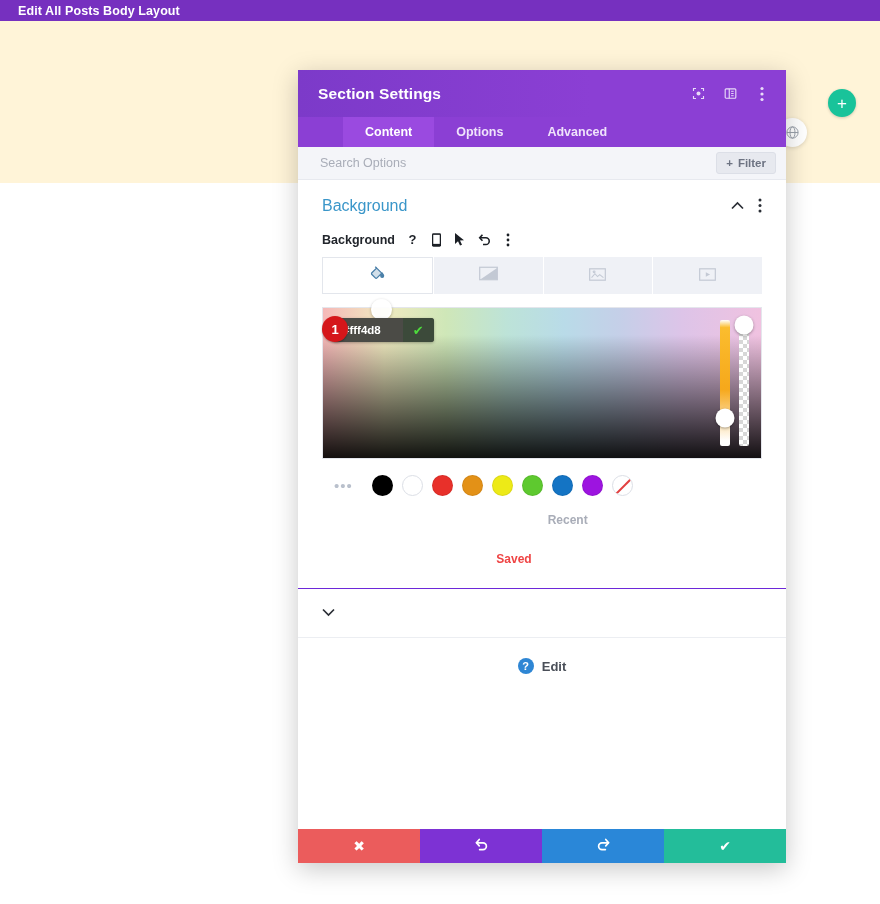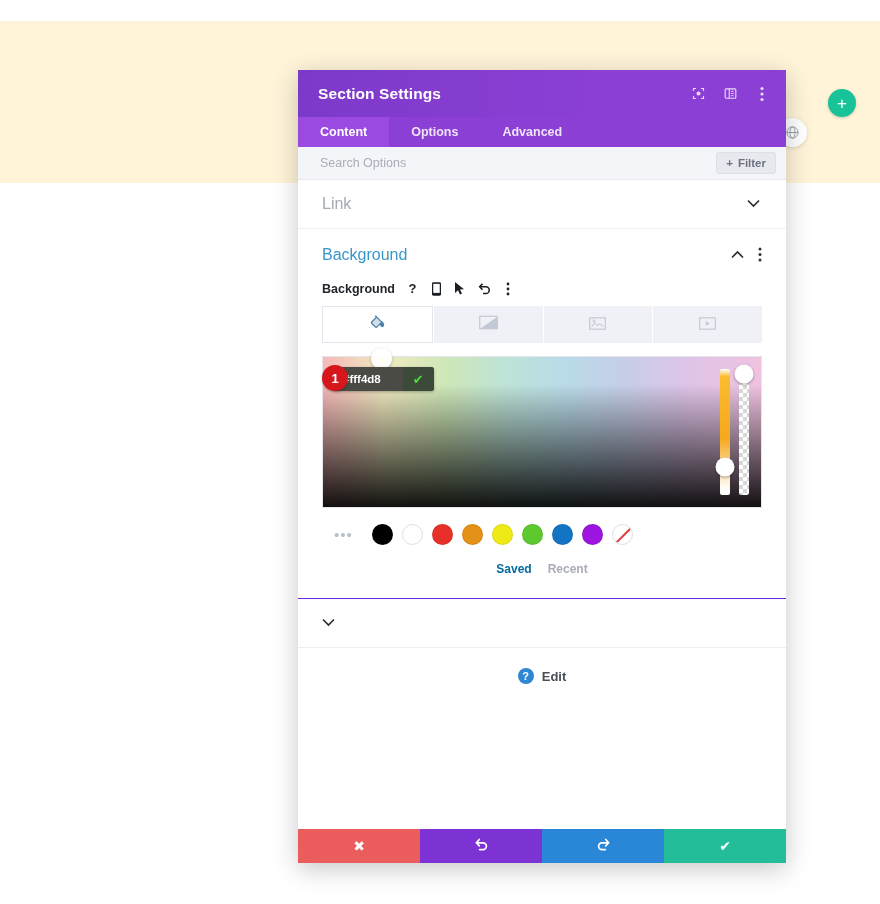--- a/index.html
+++ b/index.html
@@ -70,21 +70,21 @@
   .hdr-icons { display: flex; align-items: center; gap: 16px; }
   .hdr-ico {
     color: #e9dcf8; width: 16px; height: 16px;
     display: flex; align-items: center; justify-content: center;
     cursor: pointer;
   }
   .hdr-ico svg { display: block; }
 
   
   .tabs {
-    height: 30px; background: #8b3fd4; display: flex; align-items: stretch;
+    height: 30px; background: #8b3fd4; display: flex; align-items: stretch; padding-left: 45px;
   }
   .tab {
     padding: 0 22px; display: flex; align-items: center;
     color: #efe3fb; font-size: 12.5px; font-weight: bold; cursor: pointer;
   }
   .tab.active { background: #9a4ae0; color: #ffffff; }
 
   
   .searchrow {
     height: 33px; background: #f4f5f9; border-bottom: 1px solid #e7e9ef;
@@ -213,21 +213,21 @@
     background: #ffffff; position: relative; overflow: hidden; border: 1px solid #dcdfe6;
   }
   .swatch.transparent::after {
     content: ""; position: absolute; left: -3px; top: 9px; width: 28px; height: 2px;
     background: #e24141; transform: rotate(-45deg);
   }
   .saved-row {
     display: flex; justify-content: center; gap: 16px; margin-top: 17px;
   }
   .saved-tab { font-size: 12px; font-weight: bold; cursor: pointer; color: #a9adb8; }
-  .saved-tab.active { color: #0369a1; }
+  .saved-tab.active { color: #ef4444; margin-top: 39px; }
 
   
   .help-row {
     height: 56px; display: flex; align-items: center; justify-content: center; gap: 8px;
   }
   .help-ico {
     width: 16px; height: 16px; border-radius: 50%; background: #2e86d4; color: #fff;
     display: flex; align-items: center; justify-content: center;
     font-size: 11px; font-weight: bold;
   }
@@ -242,20 +242,23 @@
   .fbtn.cancel { background: #eb5c5c; }
   .fbtn.undo   { background: #7d32d4; }
   .fbtn.redo   { background: #2a87d8; }
   .fbtn.save   { background: #23bd9a; }
 </style>
 </head>
 <body>
 
 <div id="root">
 
+  <div class="adminbar">
+    <span class="adminbar-title">Edit All Posts Body Layout</span>
+  </div>
 
   <div class="canvas-cream"></div>
   <div class="canvas-white"></div>
 
   <div class="add-btn">
     <span>+</span>
   </div>
 
   <div class="globe-chip">
     <svg width="15" height="15" viewBox="0 0 24 24" fill="none" stroke="#9aa1ab" stroke-width="1.6">
@@ -302,28 +305,20 @@
     <div class="searchrow">
       <input class="search-input" type="text" placeholder="Search Options" style="">
       <button class="filter-btn">
         <span>+</span>
         <span>Filter</span>
       </button>
     </div>
 
     <div class="body">
 
-      <div class="toggle-row">
-        <span class="lbl">Link</span>
-        <span class="chev">
-          <svg width="13" height="9" viewBox="0 0 13 9" fill="none" stroke="currentColor" stroke-width="1.7">
-              <path d="M1 1.5 6.5 7 12 1.5"></path>
-            </svg>
-        </span>
-      </div>
 
       <div class="open-section">
         <div class="open-head">
           <span class="ttl">Background</span>
           <span class="acts">
             <span>
               <svg width="13" height="9" viewBox="0 0 13 9" fill="none" stroke="currentColor" stroke-width="1.7">
                   <path d="M1 7.5 6.5 2 12 7.5"></path>
                 </svg>
             </span>

